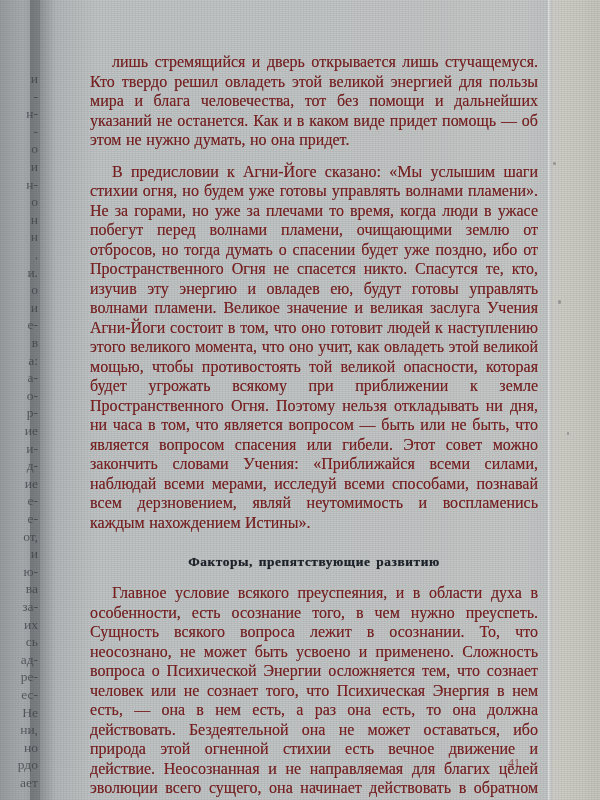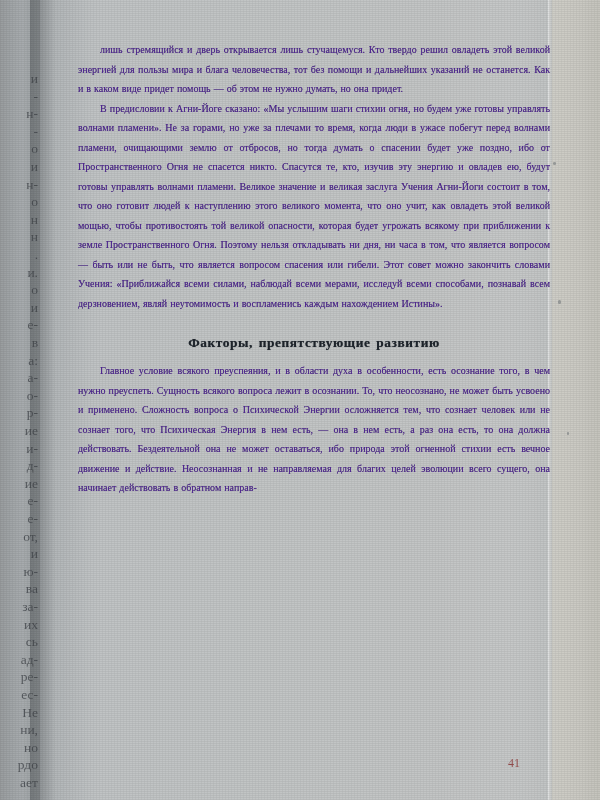--- a/index.html
+++ b/index.html
@@ -116,23 +116,23 @@
 
   
   .text-column {
     position: absolute;
     left: 78px;
     top: 40px;
     width: 472px;
     z-index: 8;
   }
   .para {
-    margin: 0;
-    color: #4c1d95;
-    font-size: 10px;
+    margin: 12px;
+    color: #7f1d1d;
+    font-size: 16px;
     line-height: 19.5px;
     text-align: justify;
     text-indent: 22px;
     word-spacing: .5px;
     text-shadow: 0 0 .6px rgba(35,41,48,.55);
   }
   .para.tight { text-indent: 22px; }
 
   .section-heading {
     margin: 20px 0 9px 0;

